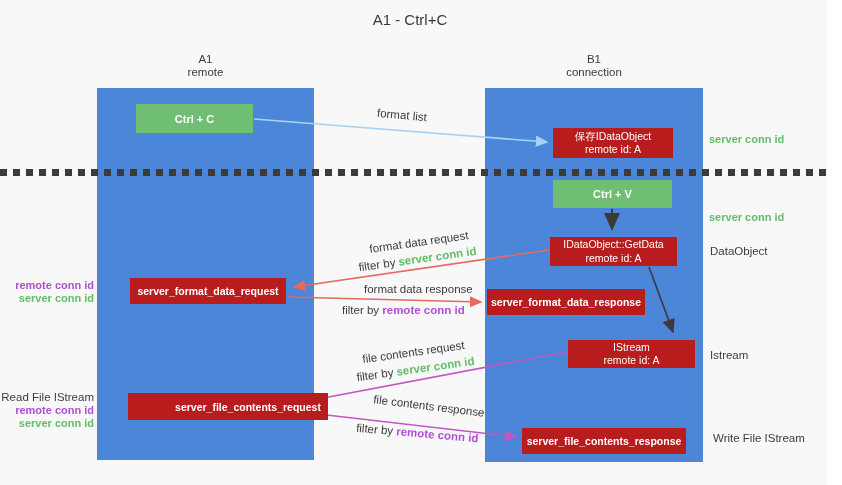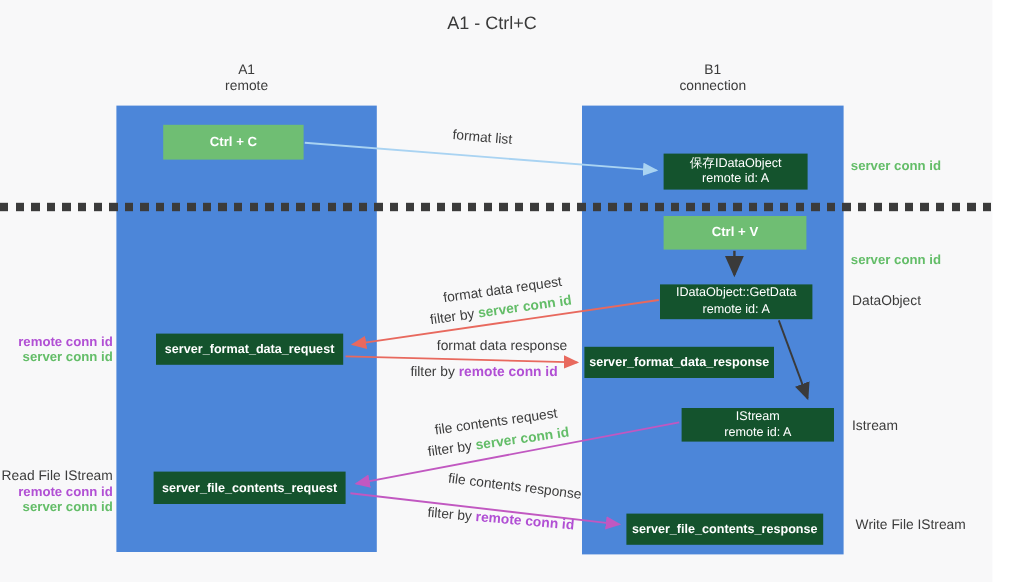--- a/index.html
+++ b/index.html
@@ -15,21 +15,21 @@
   .lane-left{left:97px;top:88px;width:217px;height:372px;}
   .lane-right{left:485px;top:88px;width:218px;height:374px;}
   .lane-header{position:absolute;top:53px;text-align:center;font-size:11.5px;line-height:13px;color:#3c3c3c;}
   .lane-header.left{left:97px;width:217px;}
   .lane-header.right{left:485px;width:218px;}
   .divider{position:absolute;left:0;top:169px;width:842px;height:7px;
            background:repeating-linear-gradient(90deg,#3b3b3b 0 7px,transparent 7px 13px);}
   .box{position:absolute;display:flex;align-items:center;justify-content:center;
        text-align:center;color:#fff;font-size:11px;z-index:4;}
   .box.green{background:#6FBE73;font-weight:bold;}
-  .box.orange{background:#14532d;}
+  .box.orange{background:#b91c1c;}
   .box.two-line{flex-direction:column;font-size:10.5px;line-height:13.5px;}
   .box.small{font-size:10.5px;font-weight:bold;}
   .lbl{position:absolute;font-size:11.5px;color:#3c3c3c;white-space:nowrap;z-index:5;}
   .conn-green{color:#63BD68;font-weight:bold;}
   .conn-purple{color:#B14FD4;font-weight:bold;}
   .side-green{position:absolute;font-size:11px;font-weight:bold;color:#63BD68;white-space:nowrap;z-index:5;}
   .left-block{position:absolute;left:0;width:94px;text-align:right;font-size:11px;line-height:13px;z-index:5;}
   svg.arrows{position:absolute;left:0;top:0;z-index:3;}
 </style>
 </head>
@@ -95,21 +95,21 @@
 
   <div class="box orange two-line" style="left:568px;top:340px;width:127px;height:28px;">
     <div>IStream</div>
     <div>remote id: A</div>
   </div>
 
   <div class="box orange small" style="left:130px;top:278px;width:156px;height:26px;">server_format_data_request</div>
 
   <div class="box orange small" style="left:487px;top:289px;width:158px;height:26px;">server_format_data_response</div>
 
-  <div class="box orange small" style="left:128px;top:393px;width:160px;height:27px;">server_file_contents_request</div>
+  <div class="box orange small" style="left:128px;top:393px;width:160px;height:27px;padding-left:40px;">server_file_contents_request</div>
 
   <div class="box orange small" style="left:522px;top:428px;width:164px;height:26px;">server_file_contents_response</div>
 
   <div class="lbl" style="left:377px;top:109px;transform:rotate(5deg);">format list</div>
 
   <div class="lbl" style="left:369px;top:236px;transform:rotate(-8deg);">format data request</div>
   <div class="lbl" style="left:358px;top:253px;transform:rotate(-8deg);">
     <span>filter by </span><span class="conn-green">server conn id</span>
   </div>
 

